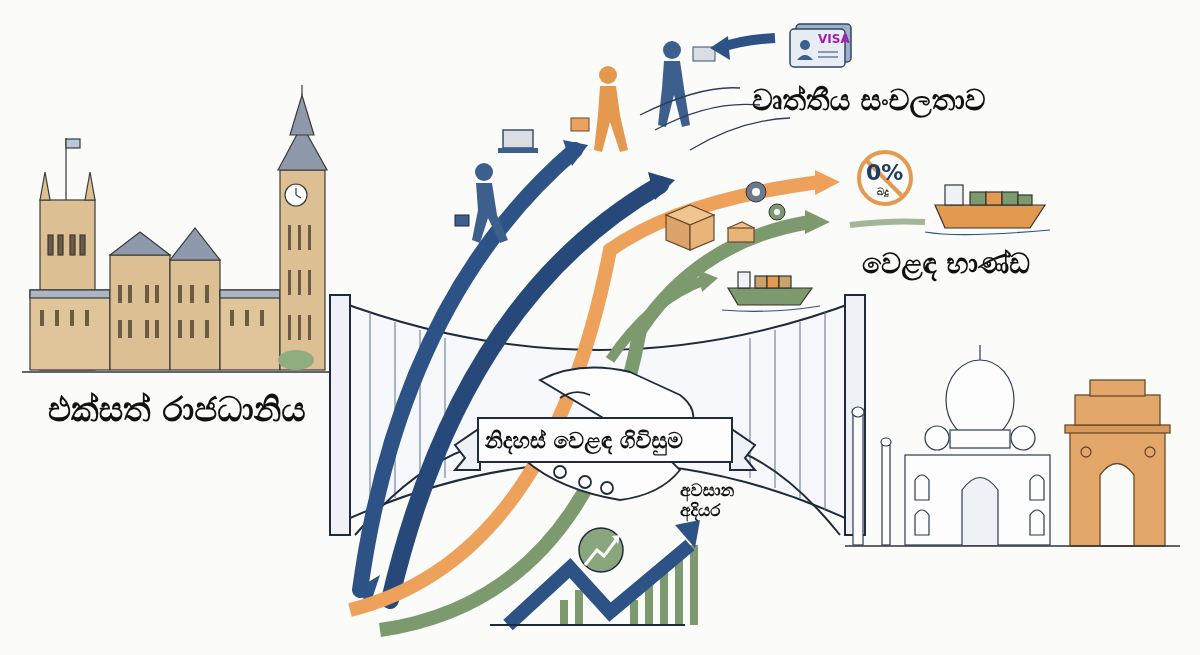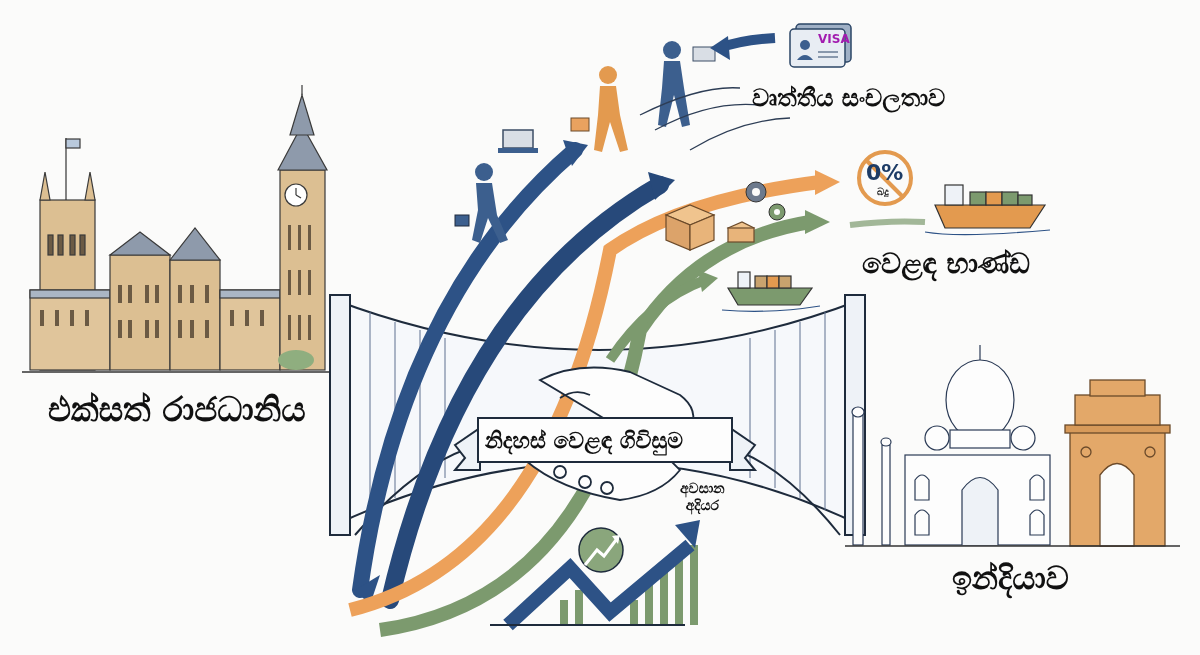--- a/index.html
+++ b/index.html
@@ -10,23 +10,23 @@
   }
   .stage { position:absolute; left:0; top:0; width:1200px; height:655px; }
   svg.art { position:absolute; left:0; top:0; }
   .label {
     position:absolute; color:#111; font-weight:bold;
     font-family: "DejaVu Sans", sans-serif; white-space:nowrap;
     line-height:1;
   }
   .lbl-uk { left:48px; top:392px; font-size:34px; }
   .lbl-india { left:952px; top:562px; font-size:32px; }
-  .lbl-mobility { left:752px; top:86px; font-size:24px; }
+  .lbl-mobility { left:752px; top:86px; font-size:29px; }
   .lbl-goods { left:862px; top:250px; font-size:28px; }
-  .lbl-tariff { left:680px; top:480px; font-size:14px; text-align:center; line-height:1.2; }
+  .lbl-tariff { left:680px; top:480px; font-size:17px; text-align:left; line-height:1.2; }
   .banner-text {
     position:absolute; left:480px; top:422px; width:208px; height:36px;
     display:flex; align-items:center; justify-content:center;
     font-size:22px; font-weight:bold; color:#111;
   }
   .visa-text {
     position:absolute; left:818px; top:32px; font-size:12px; font-weight:bold; color:#a21caf;
   }
   .zero-text {
     position:absolute; left:866px; top:160px; font-size:22px; font-weight:bold; color:#1d3c66;
@@ -286,21 +286,20 @@
     <path d="M1100,546 L1100,475 Q1117,452 1134,475 L1134,546 Z" fill="#fbfbfa"></path>
     <circle cx="1086" cy="452" r="5" fill="none"></circle>
     <circle cx="1150" cy="452" r="5" fill="none"></circle>
   </g>
   <line x1="845" y1="546" x2="1180" y2="546" stroke="#333" stroke-width="1.5"></line>
 </svg>
 
 <div class="label lbl-mobility">වෘත්තීය සංචලතාව</div>
 <div class="label lbl-goods">වෙළඳ භාණ්ඩ</div>
 <div class="label lbl-uk">එක්සත් රාජධානිය</div>
-<div class="label lbl-india">ඉන්දියාව</div>
 <div class="label lbl-tariff">
   <div>අවසාන</div>
   <div>අදියර</div>
 </div>
 <div class="banner-text">නිදහස් වෙළඳ ගිවිසුම</div>
 <div class="visa-text">VISA</div>
 <div class="zero-text">0%</div>
 <div class="badu-text">බදු</div>
 
 </div>

